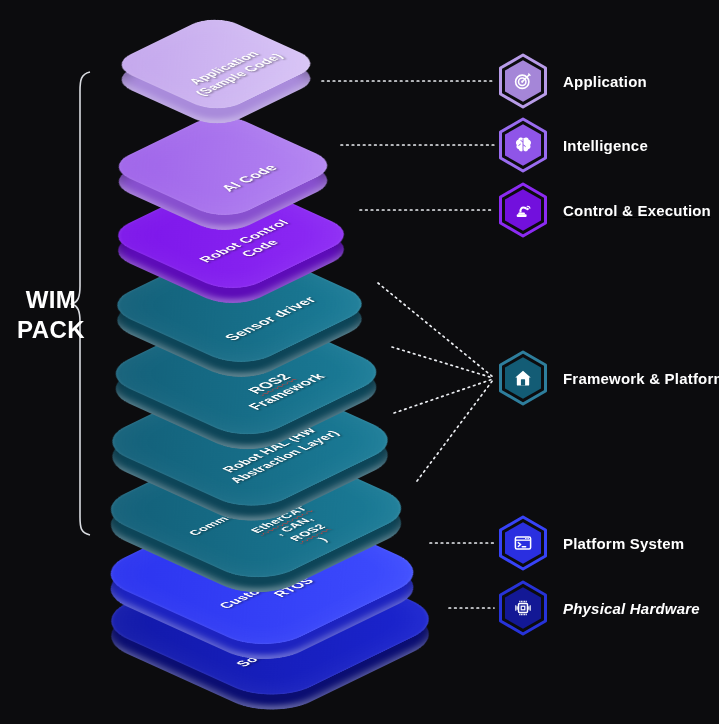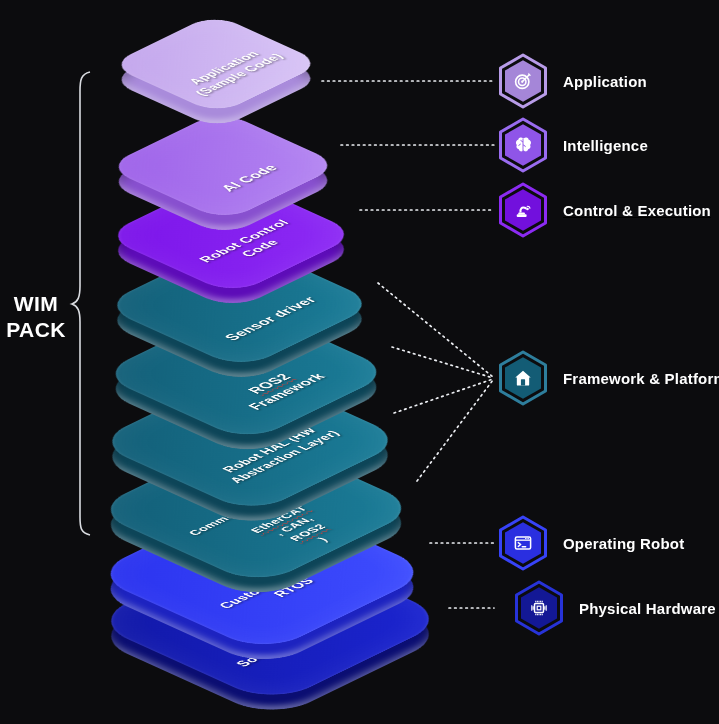--- a/index.html
+++ b/index.html
@@ -4,22 +4,22 @@
 <style>
   html,body{margin:0;padding:0;background:#0c0c0e;}
   body{width:719px;height:724px;position:relative;overflow:hidden;
        font-family:"Liberation Sans",sans-serif;-webkit-font-smoothing:antialiased;}
   #stage{position:absolute;inset:0;}
 
   
   #overlay{position:absolute;left:0;top:0;width:719px;height:724px;z-index:0;}
 
   
-  .pack-title{position:absolute;left:2px;top:285px;width:68px;text-align:center;
-      color:#ffffff;font-size:21px;font-weight:800;line-height:1.25;letter-spacing:.4px;z-index:3;margin-top:6px;}
+  .pack-title{position:absolute;left:17px;top:285px;width:68px;text-align:center;
+      color:#ffffff;font-size:24px;font-weight:800;line-height:1.25;letter-spacing:.4px;z-index:3;}
   .pack-title span{display:block;}
 
   
   .layer{position:absolute;inset:0;z-index:1;}
   .lface{position:absolute;border-radius:21%;
          transform:rotateX(62deg) rotateZ(44deg);}
   .ltop{box-shadow:inset 0 0 46px rgba(255,255,255,.07), inset 0 0 4px rgba(255,255,255,.15);}
   .lside{box-shadow:inset -9px -9px 12px -4px rgba(255,255,255,.34),
                     inset 10px 10px 16px -2px rgba(0,0,0,.28);}
   .llabel{position:absolute;inset:0;display:flex;flex-direction:column;align-items:center;
@@ -205,23 +205,23 @@
             <g>
               <rect x="4" y="5.6" width="16" height="12.8" rx="1.6" fill="none" stroke="#fff" stroke-width="1.6"></rect>
               <path d="M4.6 9 H19.4" stroke="#fff" stroke-width="1.4"></path>
               <circle cx="17.4" cy="7.3" r=".8" fill="#fff"></circle>
               <circle cx="15" cy="7.3" r=".8" fill="#fff"></circle>
               <path d="M7 11.6 l2.6 2 -2.6 2" stroke="#fff" stroke-width="1.5" fill="none" stroke-linecap="round" stroke-linejoin="round"></path>
               <path d="M11.2 15.9 h3.6" stroke="#fff" stroke-width="1.5" stroke-linecap="round"></path>
             </g>
           </g>
      </svg>
-     <span class="legend-label">Operating Robot</span>
-      </div>
-      <div class="legend-item" style="left: 513px; top: 579px; height: 58px;">
+     <span class="legend-label">Platform System</span>
+      </div>
+      <div class="legend-item" style="left: 497px; top: 579px; height: 58px; font-style: italic;">
         <svg width="52" height="58" viewBox="0 0 52 58">
        <polygon points="26,3 48.5,16 48.5,42 26,55 3.5,42 3.5,16" fill="none" stroke="#2733d8" stroke-width="3" stroke-linejoin="round"></polygon>
        <polygon points="26,3 48.5,16 48.5,42 26,55 3.5,42 3.5,16" fill="#131895" transform="translate(5.2,5.8) scale(.8)"></polygon>
        <g transform="translate(14.6,17.6) scale(.95)">
             <g stroke="#fff" fill="none">
               <rect x="7.3" y="7.3" width="9.4" height="9.4" rx="1" stroke-width="1.6"></rect>
               <rect x="10.1" y="10.1" width="3.8" height="3.8" stroke-width="1.3"></rect>
               <path stroke-width="1.1" d="M8.6 4.3v1.6 M10.3 4.3v1.6 M12 4.3v1.6 M13.7 4.3v1.6 M15.4 4.3v1.6 M8.6 18.1v1.6 M10.3 18.1v1.6 M12 18.1v1.6 M13.7 18.1v1.6 M15.4 18.1v1.6 M4.4 9.2v5.6 M5.9 10.2v3.6 M19.6 9.2v5.6 M18.1 10.2v3.6"></path>
             </g>
           </g>

